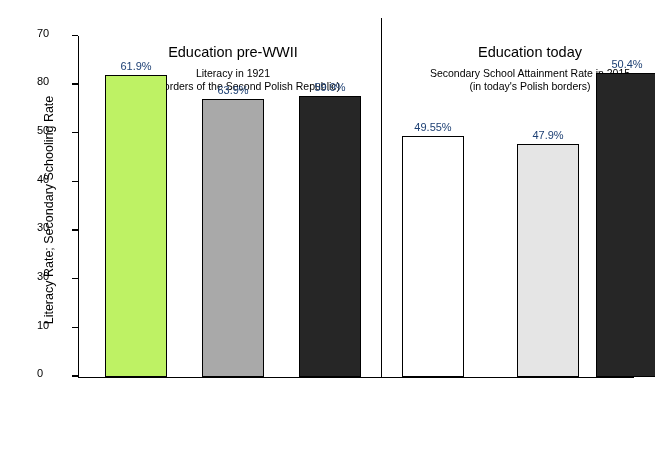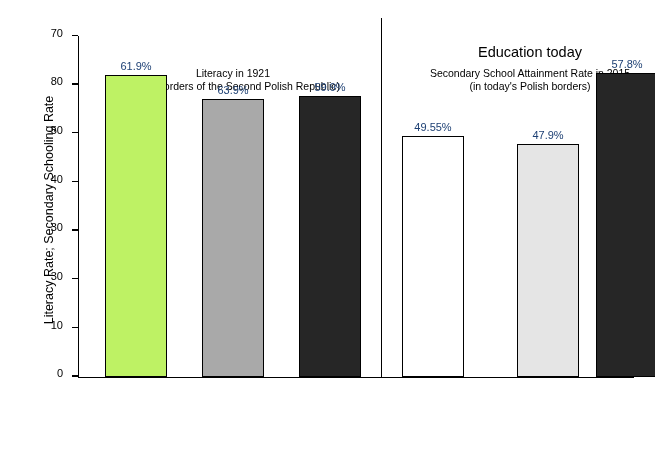--- a/index.html
+++ b/index.html
@@ -71,21 +71,20 @@
     height: 1.2px;
     background: #000;
   }
   .ticklabel {
     position: absolute;
     right: 100%;
     margin-right: 9px;
     top: -8px;
     font-size: 11px;
     color: #000;
-    text-align: right;
     white-space: nowrap;
     width: 26px;
   }
 
   
   .separator {
     position: absolute;
     width: 1.4px;
     background: #000;
   }
@@ -127,20 +126,21 @@
 </style>
 </head>
 <body>
 
 <div id="chart-root">
 
   <div class="ylabel">
     <span class="ylabel-inner">Literacy Rate; Secondary Schooling Rate</span>
   </div>
 
+  <div class="panel-title" id="panel0-title" style="left: 63px; width: 340px; top: 44px;">Education pre-WWII</div>
   <div class="panel-sub" id="panel0-sub" style="left: 58px; width: 350px; top: 67px;">Literacy in 1921
 (in the borders of the Second Polish Republic)</div>
 
   <div class="panel-title" id="panel1-title" style="left: 360px; width: 340px; top: 44px;">Education today</div>
   <div class="panel-sub" id="panel1-sub" style="left: 355px; width: 350px; top: 67px;">Secondary School Attainment Rate in 2015
 (in today's Polish borders)</div>
 
   <div class="plot">
     <div class="axis-line-y"></div>
     <div class="axis-line-x"></div>
@@ -181,18 +181,18 @@
         <div class="bar" style="left: 221px; width: 62px; height: 280.265px; background: rgb(38, 38, 38);">
           <span class="bar-value" style="color: rgb(28, 63, 115);">59.9%</span>
         </div>
         <div class="bar" style="left: 324px; width: 62px; height: 241.096px; background: rgb(255, 255, 255); margin-top: 42px;">
           <span class="bar-value" style="color: rgb(28, 63, 115);">49.55%</span>
         </div>
         <div class="bar" style="left: 439px; width: 62px; height: 233.068px; background: #e5e5e5; margin-top: 32px;">
           <span class="bar-value" style="color: rgb(28, 63, 115);">47.9%</span>
         </div>
         <div class="bar" style="left: 518px; width: 62px; height: 303.621px; background: rgb(38, 38, 38);">
-          <span class="bar-value" style="color: rgb(28, 63, 115);">57.8%</span>
+          <span class="bar-value" style="color: rgb(28, 63, 115);">50.4%</span>
         </div>
       </div>
   </div>
 
 </div>
 
 </body></html>

